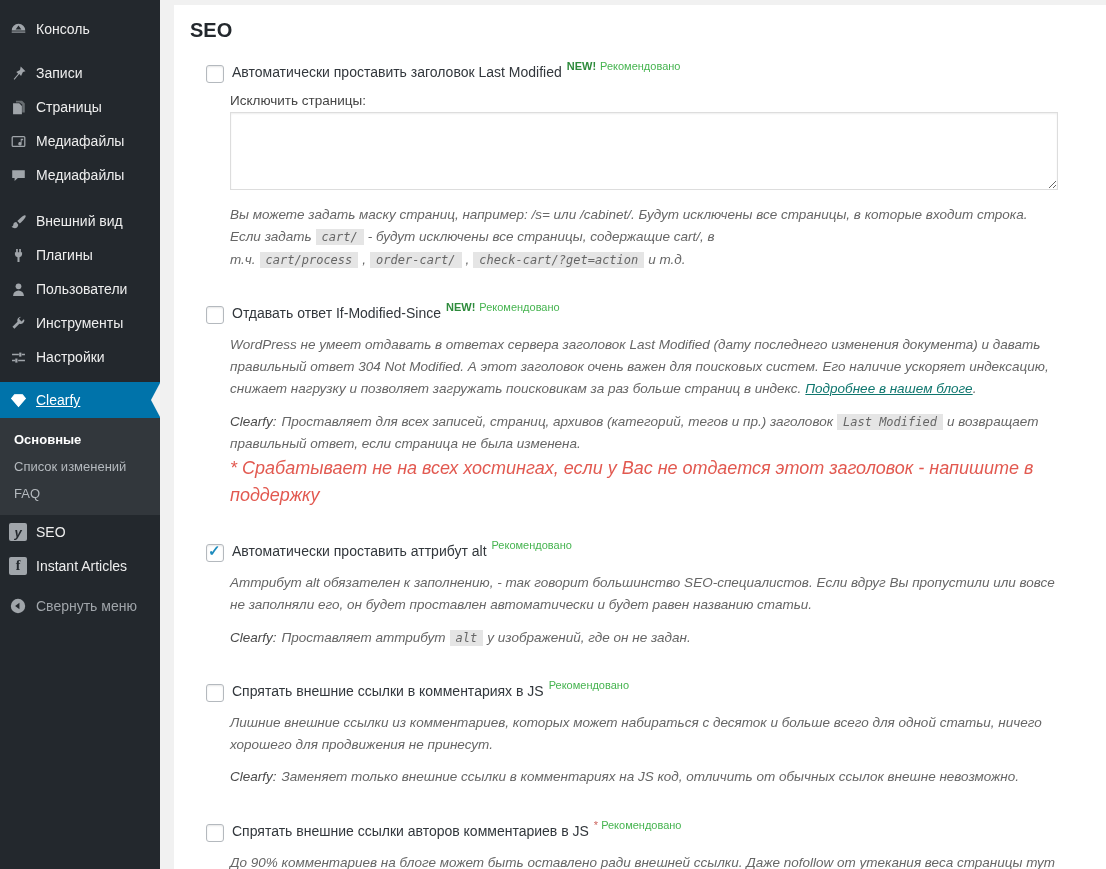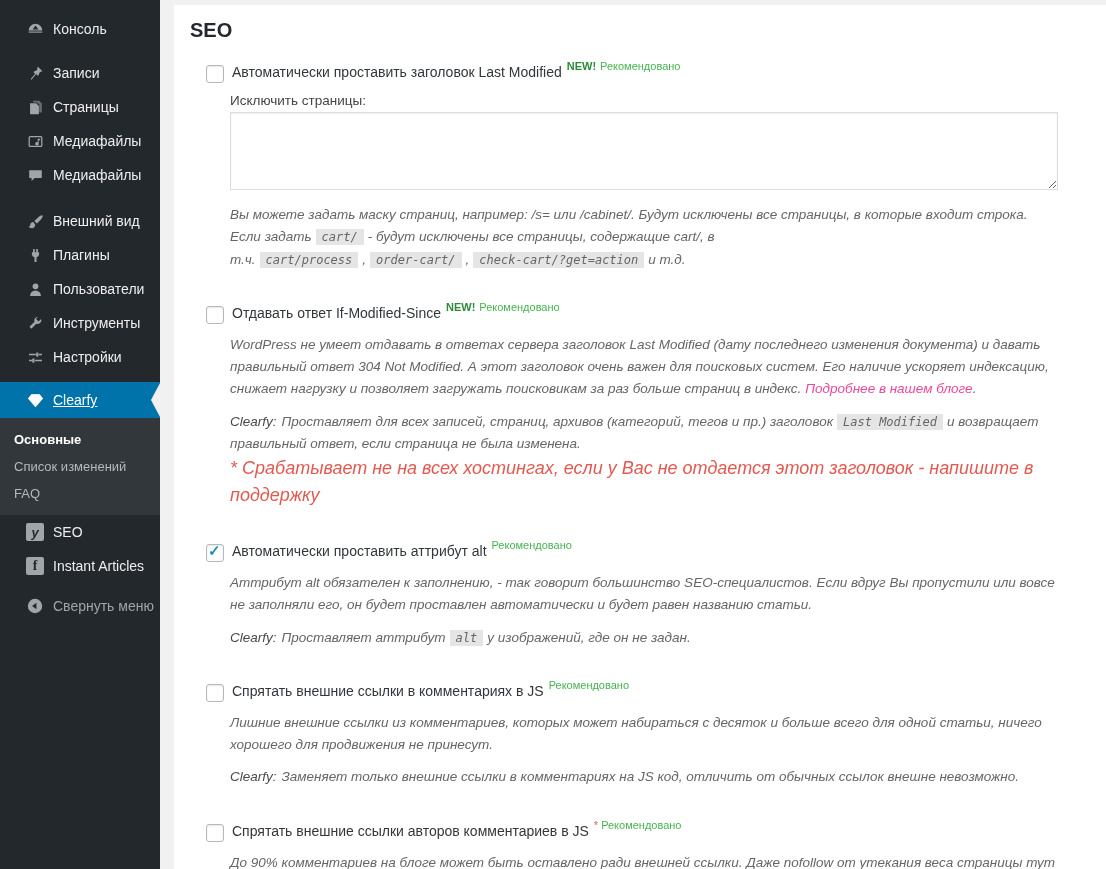--- a/index.html
+++ b/index.html
@@ -6,21 +6,21 @@
   body{
     width:1106px;height:869px;overflow:hidden;
     background:#f1f1f1;
     font-family:"Liberation Sans",sans-serif;
     -webkit-font-smoothing:antialiased;
   }
   .layout{display:flex;width:1106px;height:869px;}
 
   
   .sidebar{width:160px;flex-shrink:0;background:#23282d;padding-top:12px;box-sizing:border-box;}
-  .mi{display:flex;align-items:center;height:34px;padding-left:25px;gap:8px;font-size:14px;color:#eee;cursor:pointer;position:relative;}
+  .mi{display:flex;align-items:center;height:34px;padding-left:8px;gap:8px;font-size:14px;color:#eee;cursor:pointer;position:relative;}
   .mi .ico{width:20px;height:20px;color:#a0a5aa;display:flex;align-items:center;justify-content:center;flex-shrink:0;}
   .mi .ico svg{width:17px;height:17px;fill:currentColor;}
   .mi.active{background:#0073aa;color:#fff;height:36px;text-decoration:underline;}
   .mi.active .ico{color:#fff;}
   .mi.active::after{
     content:"";position:absolute;right:0;top:50%;margin-top:-17px;
     border-top:17px solid transparent;border-bottom:17px solid transparent;
     border-right:9px solid #f1f1f1;
   }
   .sep-a{height:10px;}.sep-b{height:12px;}.sep-c{height:8px;}
@@ -47,21 +47,21 @@
   .b-new{color:#2e8b3c;font-weight:700;margin-right:4px;}
   .b-rec{color:#46b450;margin-top:11px;}
   .b-star{color:#cc6660;margin-right:3px;}
   .opt-body{margin-left:24px;margin-top:10px;}
   .x-label{font-size:13.5px;color:#444;margin-bottom:4px;}
   .x-area{width:100%;height:78px;border:1px solid #ddd;box-shadow:inset 0 1px 2px rgba(0,0,0,.07);
           resize:vertical;box-sizing:border-box;font-family:inherit;font-size:13px;color:#32373c;}
   .desc{font-size:13.5px;font-style:italic;color:#666;line-height:1.65;margin:10px 0 0;}
   .clearfy-b{font-weight:400;color:#4a4a4a;margin-right:5px;}
   .code{font-family:"DejaVu Sans Mono",monospace;font-size:12px;background:#e5e5e5;color:#666;padding:1px 6px;margin:0 4px;white-space:nowrap;}
-  .link{color:#ec4899;margin-left:4px;cursor:pointer;margin-top:11px;}
+  .link{color:#0f766e;text-decoration:underline;margin-left:4px;cursor:pointer;margin-top:11px;}
   .note{font-size:18px;font-style:italic;color:#e25950;margin-top:0;line-height:1.5;}
 </style>
 </head>
 <body>
 
 <div class="layout">
 
   <div class="sidebar">
 
     <div class="mi">

